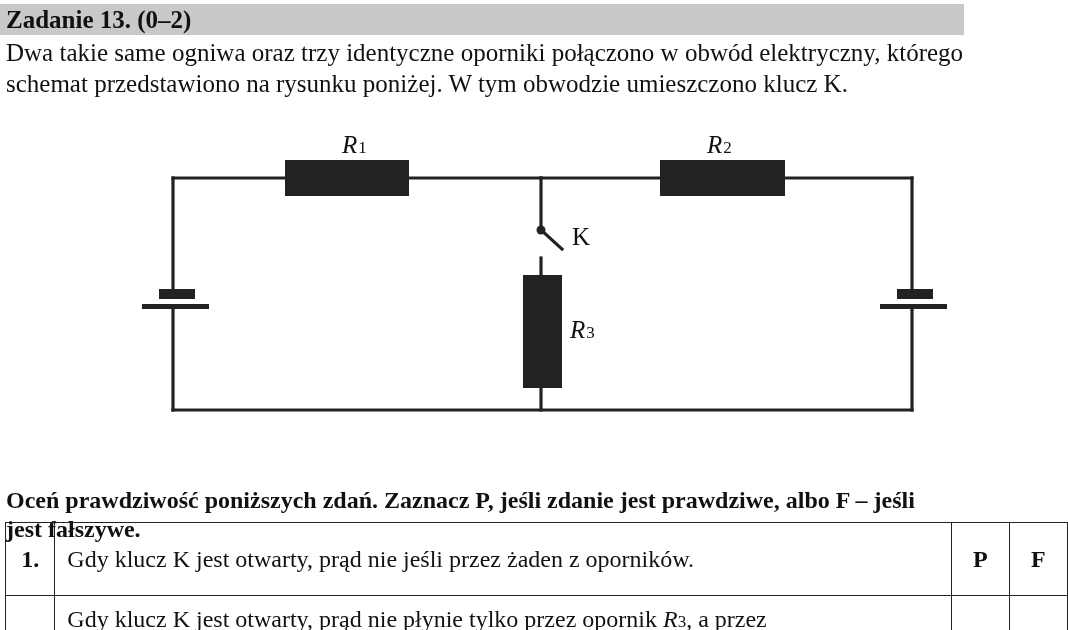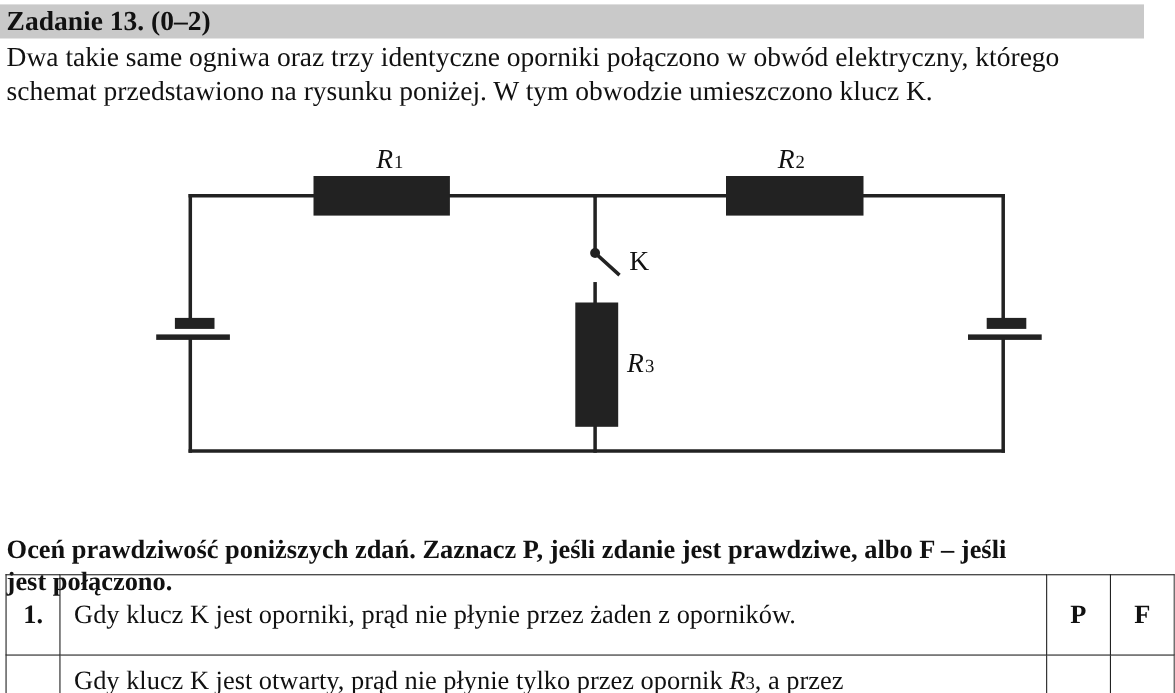--- a/index.html
+++ b/index.html
@@ -12,21 +12,21 @@
     height: 630px;
     overflow: hidden;
     position: relative;
     font-family: "Liberation Serif", "DejaVu Serif", serif;
     color: #111111;
   }
   .task-header {
     position: absolute;
     left: 0;
     top: 4px;
-    width: 1040px;
+    width: 964px;
     height: 31px;
     background: #c9c9c9;
   }
   .task-title {
     position: absolute;
     left: 6px;
     top: 2px;
     font-size: 25px;
     font-weight: bold;
     line-height: 28px;
@@ -156,28 +156,28 @@
     <tspan>R</tspan><tspan class="sub" dx="1">2</tspan>
   </text>
   <text class="lbl lbl-it" x="570" y="338">
     <tspan>R</tspan><tspan class="sub" dx="1">3</tspan>
   </text>
   <text class="lbl" x="572" y="245">K</text>
 </svg>
 
 <div class="instruction">
   <div>Oceń prawdziwość poniższych zdań. Zaznacz P, jeśli zdanie jest prawdziwe, albo F – jeśli</div>
-  <div>jest połączono.</div>
+  <div>jest fałszywe.</div>
 </div>
 
 <table class="statements">
   <tbody>
       <tr class="row1">
     <td class="col-num">1.</td>
-    <td class="col-text">Gdy klucz K jest oporniki, prąd nie płynie przez żaden z oporników.</td>
+    <td class="col-text">Gdy klucz K jest otwarty, prąd nie jeśli przez żaden z oporników.</td>
     <td class="col-p">P</td>
     <td class="col-f">F</td>
   </tr>
   <tr class="row2">
     <td class="col-num">2.</td>
     <td class="col-text"><span>Gdy klucz K jest otwarty, prąd nie płynie tylko przez opornik </span><span class="it">R</span><span class="sub-inline">3</span><span>, a przez</span></td>
     <td class="col-p">P</td>
     <td class="col-f">F</td>
   </tr>
 </tbody>

